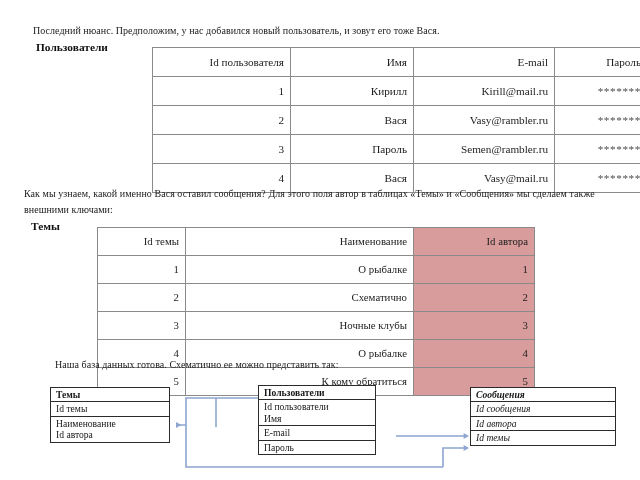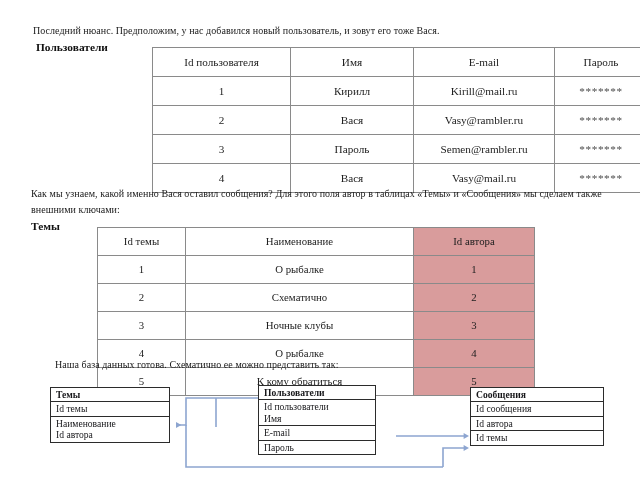--- a/index.html
+++ b/index.html
@@ -26,21 +26,21 @@
   
   .para {
     position: absolute;
     font-size: 10px;
     line-height: 15.5px;
     color: #202020;
     letter-spacing: 0.05px;
     white-space: pre-line;
   }
   #intro-paragraph { left: 33px; top: 23px; width: 590px; }
-  #question-paragraph { left: 31px; top: 186px; width: 590px; }
+  #question-paragraph { left: 24px; top: 186px; width: 590px; }
   #closing-paragraph { left: 55px; top: 357px; width: 560px; }
 
   
   .caption {
     position: absolute;
     font-size: 11.4px;
     font-weight: bold;
     color: #111;
   }
   #caption-users { left: 36px; top: 41px; }
@@ -50,21 +50,21 @@
   .data-table {
     position: absolute;
     border-collapse: collapse;
     table-layout: fixed;
     font-size: 11.2px;
     color: #1d1d1d;
   }
   .data-table td, .data-table th {
     border: 1px solid #8a8a8a;
     padding: 3px 6px 4px 6px;
-    text-align: center;
+    text-align: right;
     font-weight: normal;
     vertical-align: middle;
     background: #ffffff;
   }
 
   #users-table {
     left: 152px;
     top: 47px;
     width: 443px;
   }
@@ -123,21 +123,21 @@
   }
   .entity .e-group {
     padding: 1px 5px 1px 5px;
     border-bottom: 1px solid #2b2b2b;
   }
   .entity .e-group:last-child { border-bottom: none; }
   .entity .e-field { display: block; white-space: nowrap; }
 
   #entity-topics   { left: 50px;  top: 9px;  width: 120px; }
   #entity-users    { left: 258px; top: 7px;  width: 118px; }
-  #entity-messages { left: 470px; top: 9px;  width: 134px; }
+  #entity-messages { left: 470px; top: 9px;  width: 146px; font-style: italic; }
 </style>
 </head>
 <body>
 
 <div class="page">
 
   <div class="para" id="intro-paragraph">Последний нюанс. Предположим, у нас добавился новый пользователь, и зовут его тоже Вася.</div>
 
   <div class="caption" id="caption-users">Пользователи</div>
 

